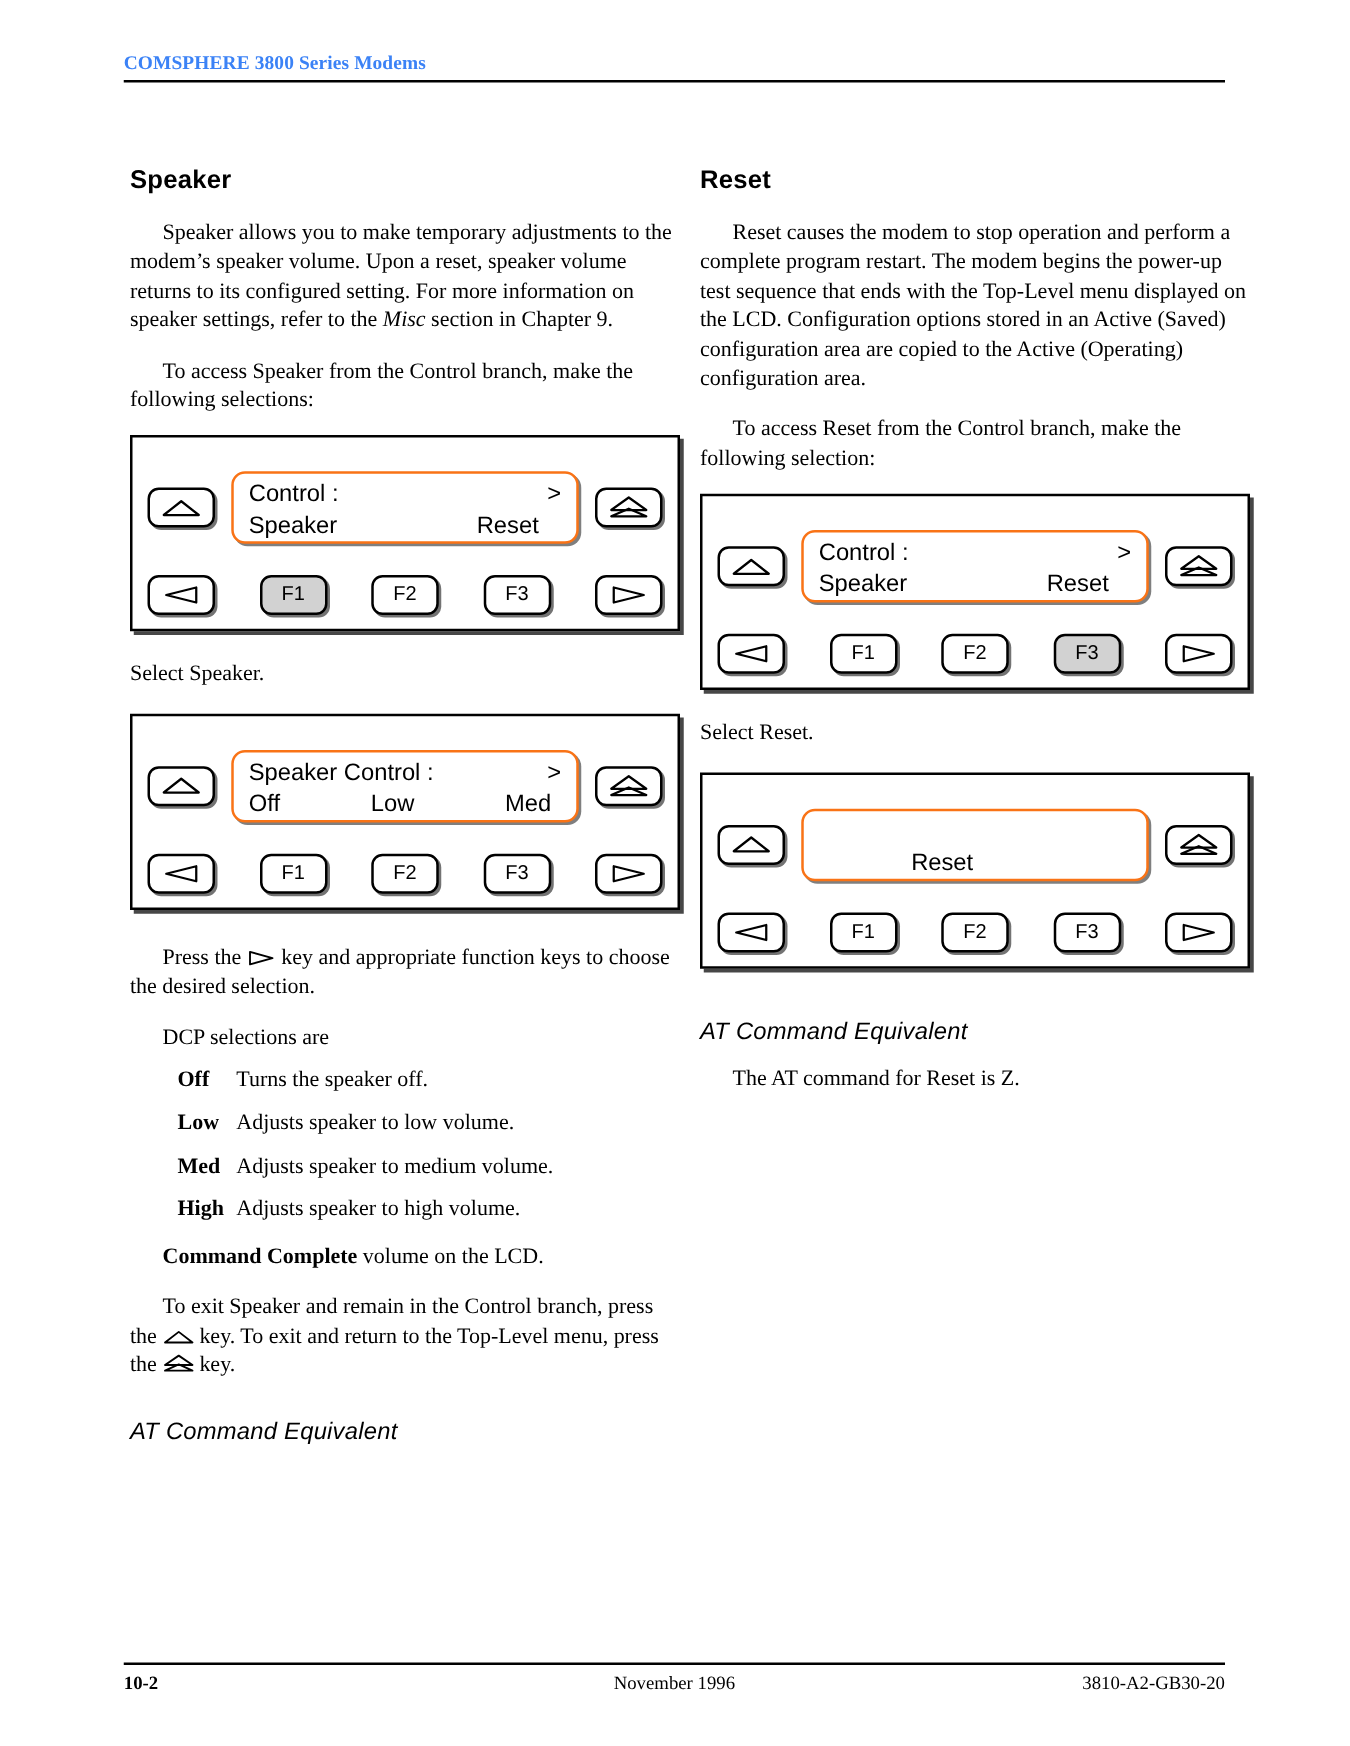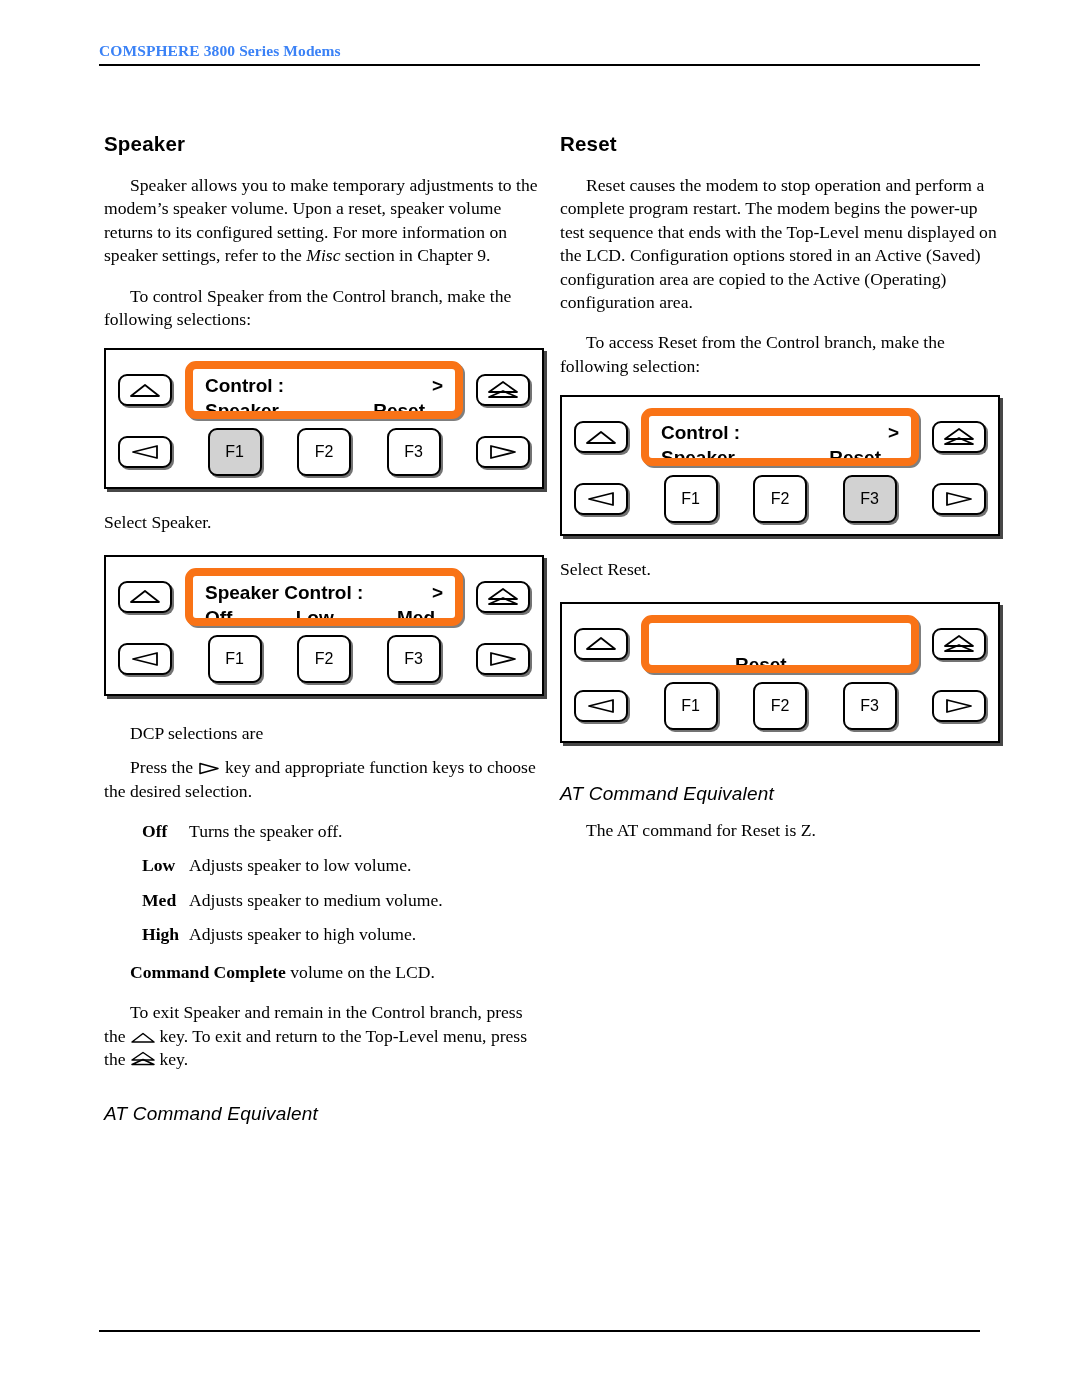--- a/index.html
+++ b/index.html
@@ -129,49 +129,48 @@
     align-items: center;
     justify-content: center;
     background: #fff;
     box-shadow: 2px 2px 0 0 rgba(0,0,0,0.55);
     flex: 0 0 auto;
   }
   .arrowkey svg { display: block; }
 
   .lcd {
     flex: 1 1 auto;
-    margin: 0 13px;
-    border: 8px solid #f97316;
+    margin: 16px 13px;
+    border: 2px solid #f97316;
     border-radius: 11px;
     background: #fff;
     box-sizing: border-box;
     height: 58px;
     padding: 4px 12px 0 12px;
     box-shadow: 2px 2px 0 0 rgba(0,0,0,0.5);
     overflow: hidden;
-    font-weight: bold;
   }
   .lcd-line {
     font-family: "Liberation Sans", sans-serif;
     font-size: 19px;
     line-height: 25px;
     white-space: pre;
     display: flex;
     justify-content: space-between;
   }
   .lcd-line.single { display: block; }
   .lcd-seg { white-space: pre; }
 
   .fkeyrow {
     display: flex;
     align-items: center;
   }
   .fkey {
     width: 54px;
-    height: 48px;
+    height: 32px;
     border: 2px solid #000;
     border-radius: 9px;
     box-sizing: border-box;
     display: flex;
     align-items: center;
     justify-content: center;
     background: #ffffff;
     font-family: "Liberation Sans", sans-serif;
     font-size: 16px;
     box-shadow: 2px 2px 0 0 rgba(0,0,0,0.55);
@@ -224,21 +223,21 @@
     <div class="header-title">COMSPHERE 3800 Series Modems</div>
     <div class="header-rule"></div>
   </div>
 
   <div class="col col-left">
 
     <h1 class="sec">Speaker</h1>
 
     <p class="body"><span>Speaker allows you to make temporary adjustments to the modem’s speaker volume. Upon a reset, speaker volume returns to its configured setting. For more information on speaker settings, refer to the </span><span class="ital">Misc</span><span> section in Chapter 9.</span></p>
 
-    <p class="body">To control Speaker from the Control branch, make the following selections:</p>
+    <p class="body">To access Speaker from the Control branch, make the following selections:</p>
 
     <div class="panel-wrap" style="margin-top:8px;margin-bottom:22px;">
       <div class="panel">
         <div class="panel-row panel-row-top">
           <div class="arrowkey">
             <svg width="32" height="15" viewBox="0 0 32 15" aria-hidden="true">
               <polygon points="16,2 30,13 2,13" fill="none" stroke="#000" stroke-width="1.8" stroke-linejoin="round"></polygon>
             </svg>
           </div>
           <div class="lcd">
@@ -323,25 +322,25 @@
           <div class="fkey-spacer"></div>
           <div class="arrowkey">
             <svg width="30" height="16" viewBox="0 0 30 16" aria-hidden="true">
               <polygon points="27,8 3,2 3,14" fill="none" stroke="#000" stroke-width="1.8" stroke-linejoin="round"></polygon>
             </svg>
           </div>
         </div>
       </div>
     </div>
 
-    <p class="body tight">DCP selections are</p>
-
     <p class="body"><span>Press the</span><span class="glyph"><svg width="24" height="13" viewBox="0 0 24 13">
             <polygon points="21,6.5 3,1.5 3,11.5" fill="none" stroke="#000" stroke-width="1.5" stroke-linejoin="round"></polygon>
           </svg></span><span>key and appropriate function keys to choose the desired selection.</span></p>
+
+    <p class="body tight">DCP selections are</p>
 
     <div class="deflist">
       <div class="defrow">
         <div class="defterm">Off</div>
         <div class="defdesc">Turns the speaker off.</div>
       </div>
       <div class="defrow">
         <div class="defterm">Low</div>
         <div class="defdesc">Adjusts speaker to low volume.</div>
       </div>
@@ -469,15 +468,20 @@
     </div>
 
 
     <h2 class="sub" style="margin-top:40px">AT Command Equivalent</h2>
 
     <p class="body">The AT command for Reset is Z.</p>
   </div>
 
   <div class="footer">
     <div class="footer-rule"></div>
+    <div class="footer-row">
+      <div class="footer-left">10-2</div>
+      <div class="footer-center">November 1996</div>
+      <div class="footer-right">3810-A2-GB30-20</div>
+    </div>
   </div>
 
 </div>
 
 </body></html>

